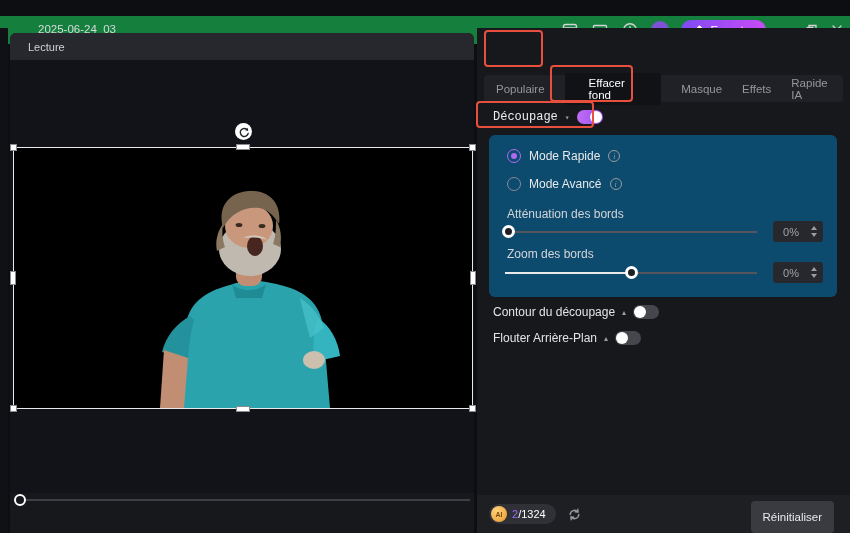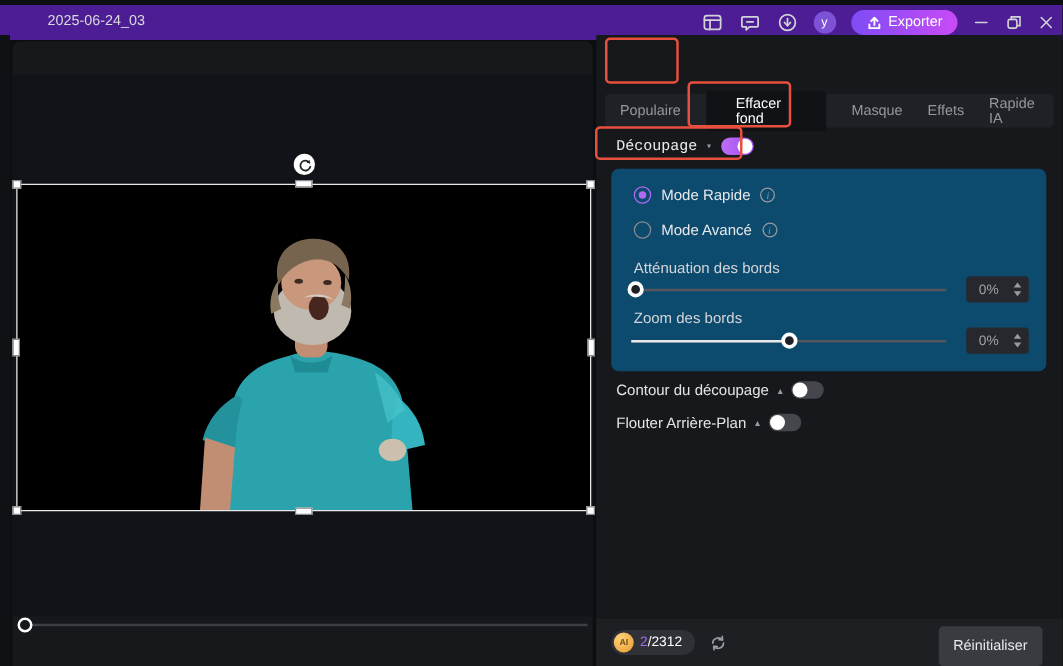--- a/index.html
+++ b/index.html
@@ -1,20 +1,20 @@
 <!DOCTYPE html>
 <html><head>
 <meta charset="utf-8">
 <style>
   * { margin:0; padding:0; box-sizing:border-box; }
   html,body { width:850px; height:533px; overflow:hidden; background:#0d0e11;
               font-family:"Liberation Sans", sans-serif; -webkit-font-smoothing:antialiased; }
 
   
-  .titlebar { position:absolute; left:0; top:4px; width:850px; height:28px; background:#4c1d95; }
+  .titlebar { position:absolute; left:0; top:16px; width:850px; height:28px; background:#15803d; }
   .tb-title { position:absolute; left:38px; top:7px; font-size:11.5px; color:#d8d9db; }
   .tb-right { position:absolute; right:0; top:0; height:28px; display:flex; align-items:center; }
   .tb-iconbtn { width:24px; height:24px; display:flex; align-items:center; justify-content:center;
                 cursor:pointer; margin:0 3px; }
   .tb-iconbtn svg { stroke:#d2d3d6; fill:none; stroke-width:1.4; stroke-linecap:round; stroke-linejoin:round; }
   .avatar { width:18px; height:18px; border-radius:50%; background:#7d52d6; color:#fff;
             font-size:10px; display:flex; align-items:center; justify-content:center; margin:0 6px; }
   .export-btn { height:20px; margin:0 6px; padding:0 12px; border-radius:10px;
                 background:linear-gradient(90deg,#7e4bf5,#c94bf5); color:#fff; font-size:11.5px;
                 display:flex; align-items:center; gap:5px; cursor:pointer; }
@@ -164,20 +164,23 @@
         <line x1="3" y1="3" x2="11" y2="11"></line>
           <line x1="11" y1="3" x2="3" y2="11"></line>
       </svg>
     </div>
   </div>
 </div>
 
 <div class="left-strip"></div>
 
 <div class="preview-panel">
+  <div class="preview-header">
+    <span>Lecture</span>
+  </div>
   <div class="viewport"></div>
 
 </div>
 
 <div class="seek-track"></div>
 <div class="seek-handle"></div>
 
 <div class="video-rect">
   <svg viewBox="0 0 458 260" width="458" height="260">
 
@@ -295,21 +298,21 @@
     <span class="lbl">Flouter Arrière-Plan</span>
     <span class="caret-glyph">▴</span>
     <div class="toggle off">
         <div class="knob"></div>
       </div>
   </div>
 
   <div class="panel-footer">
     <div class="ai-pill">
       <div class="ai-circle">AI</div>
-      <span class="ai-count"><span class="cur">2</span><span>/2312</span></span>
+      <span class="ai-count"><span class="cur">2</span><span>/1324</span></span>
     </div>
     <div class="refresh-btn">
       <svg width="15" height="15">
         <path d="M3.2,7.5 a4.3,4.3 0 0 1 7.6,-2.6"></path>
           <polyline points="10.8,2.2 11,5 8.2,4.8"></polyline>
         <path d="M11.8,7.5 a4.3,4.3 0 0 1 -7.6,2.6"></path>
           <polyline points="4.2,12.8 4,10 6.8,10.2"></polyline>
       </svg>
     </div>
     <div class="reset-btn">Réinitialiser</div>

